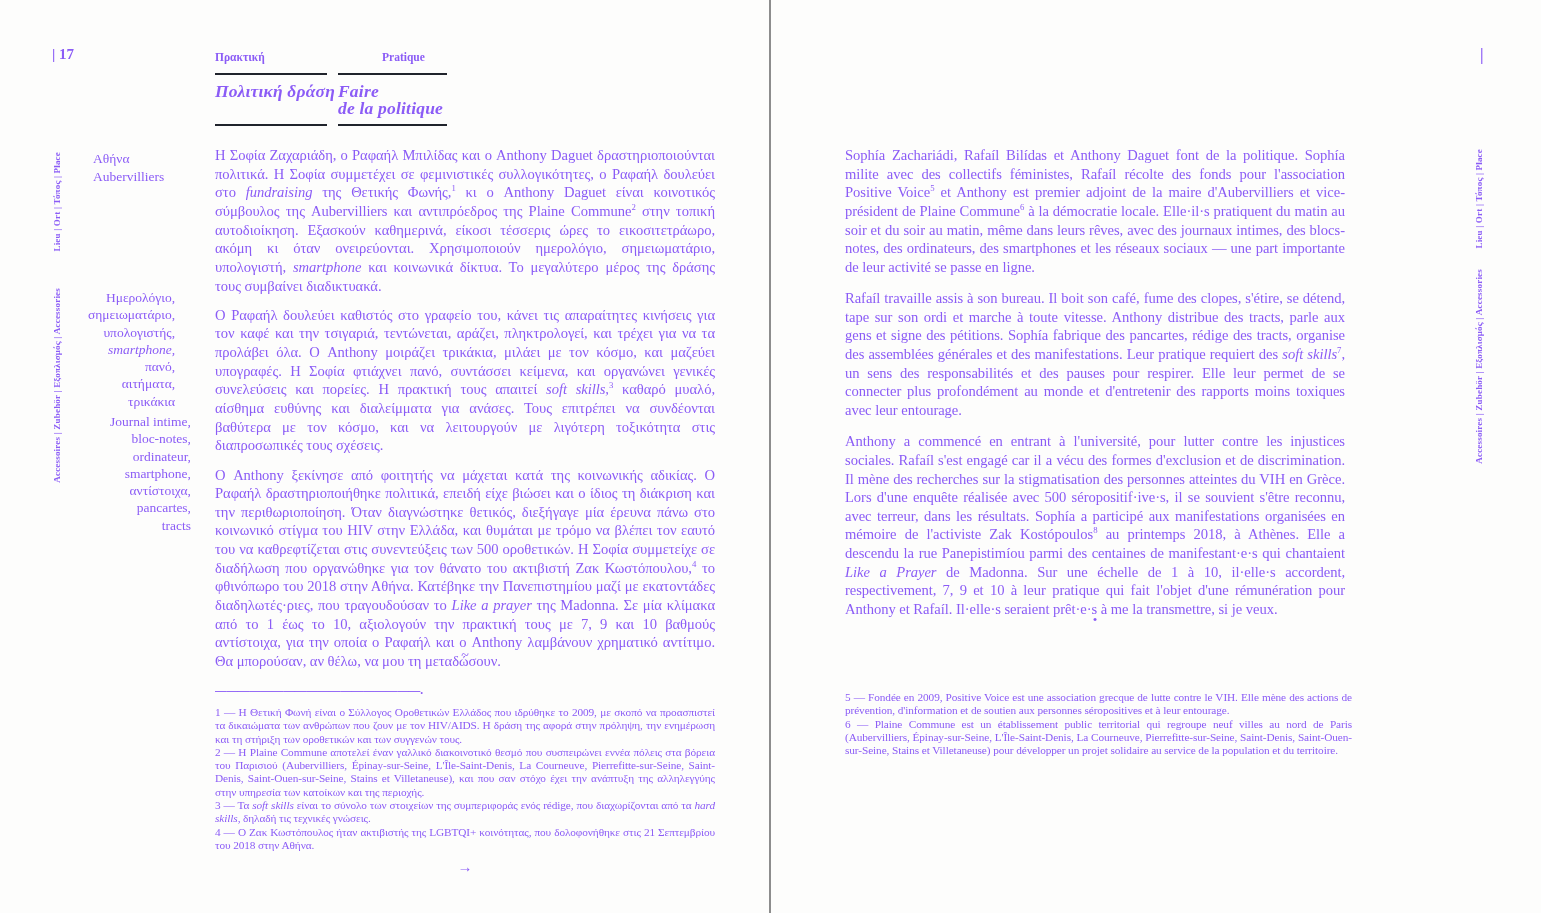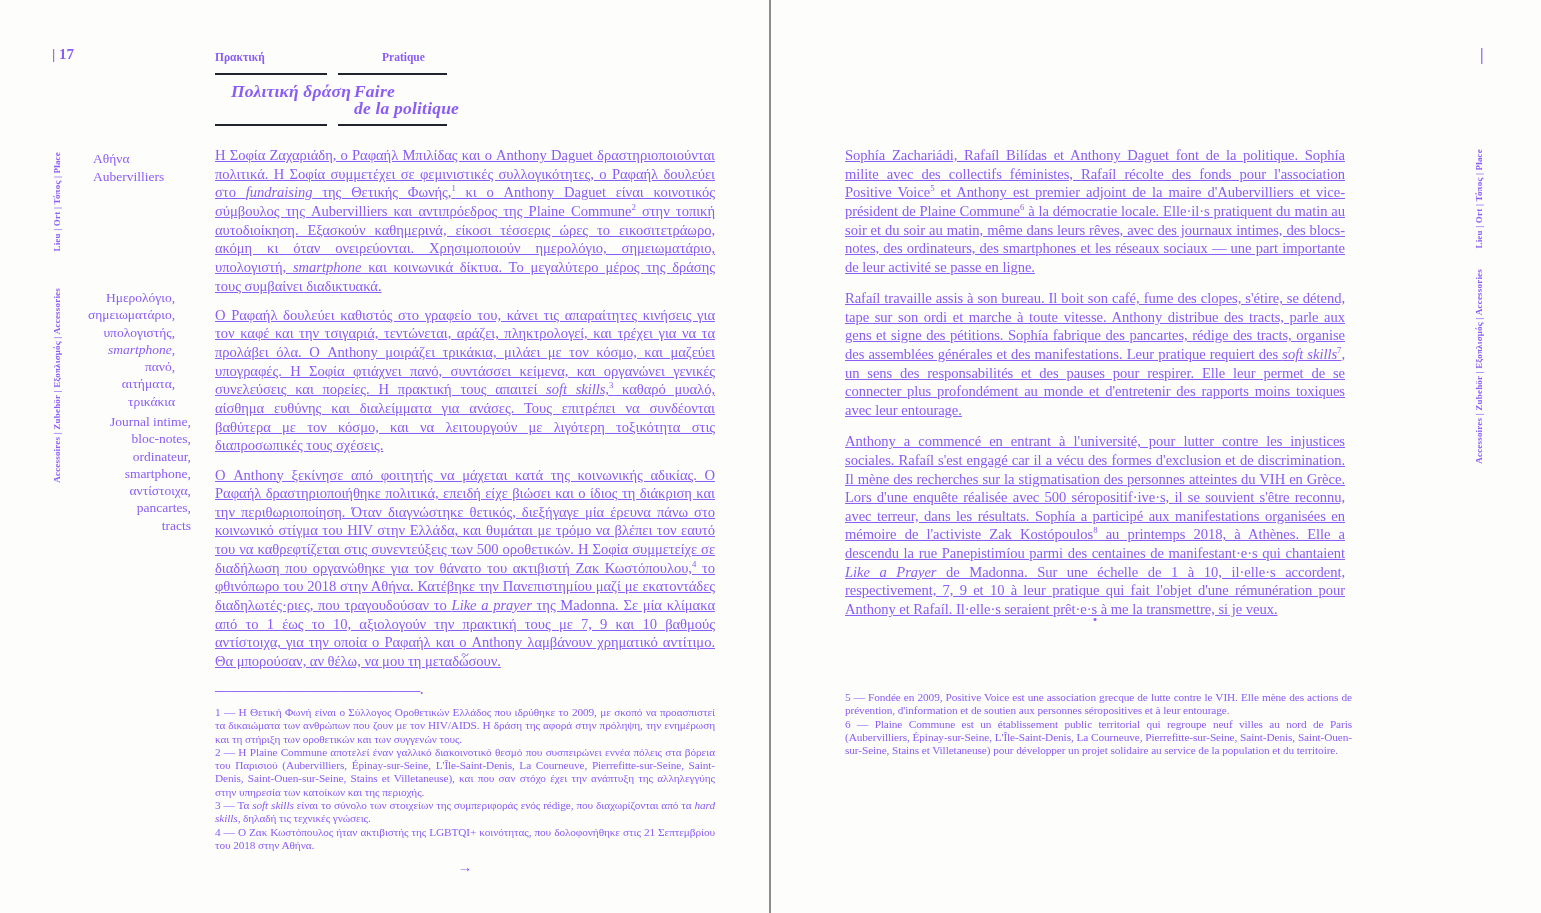--- a/index.html
+++ b/index.html
@@ -29,32 +29,32 @@
   .sb-el { top:289px; }
   .sb-fr { top:413px;margin-left:22px; }
 
   .cat { position:absolute; top:51px; font-size:11.5px; font-weight:700; }
   .cat-el { left:215px; } .cat-fr { left:338px;margin-left:44px; }
   .hrule { position:absolute; height:1.6px; background:#20242c; }
   .rule-el-top { left:215px; top:73px; width:112px; }
   .rule-fr-top { left:338px; top:73px; width:109px; }
   .rule-el-bot { left:215px; top:124px; width:112px; }
   .rule-fr-bot { left:338px; top:124px; width:109px; }
-  .title { position:absolute; font-size:17.5px; font-weight:700; font-style:italic; line-height:16.5px; letter-spacing:0.2px;margin-left:16px; }
+  .title { position:absolute; font-size:17.5px; font-weight:700; font-style:italic; line-height:16.5px; letter-spacing:0.2px; }
   .title-el { left:215px; top:83px; }
   .title-fr { left:338px; top:83px; }
 
   .body {
     position:absolute; width:500px;
     font-size:14.6px; line-height:18.65px; text-align:justify;
     letter-spacing:-0.05px;
   }
   .body-left  { left:215px; top:146px; }
   .body-right { left:845px; top:146px; }
-  .body p { margin:0 0 10.5px 0;text-decoration:underline; }
+  .body p { margin:0 0 10.5px 0; }
   .body-right p { margin:0 0 12.5px 0; }
 
   .section-mark { position:absolute; width:500px; text-align:center; font-size:14px; }
   .mark-left  { left:215px; top:648px; }
   .mark-right { left:845px; top:612px; font-size:13px; }
 
   .fnblock {
     position:absolute; width:500px;
     font-size:11.3px; line-height:13.3px; text-align:justify;
     letter-spacing:-0.1px;

